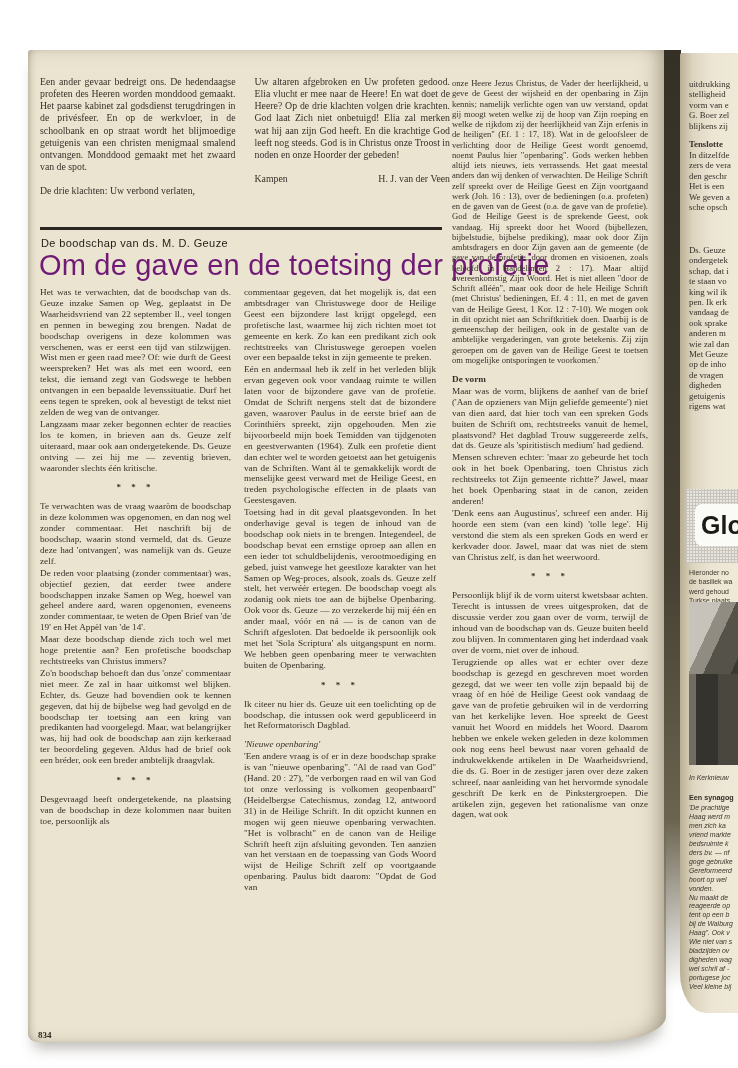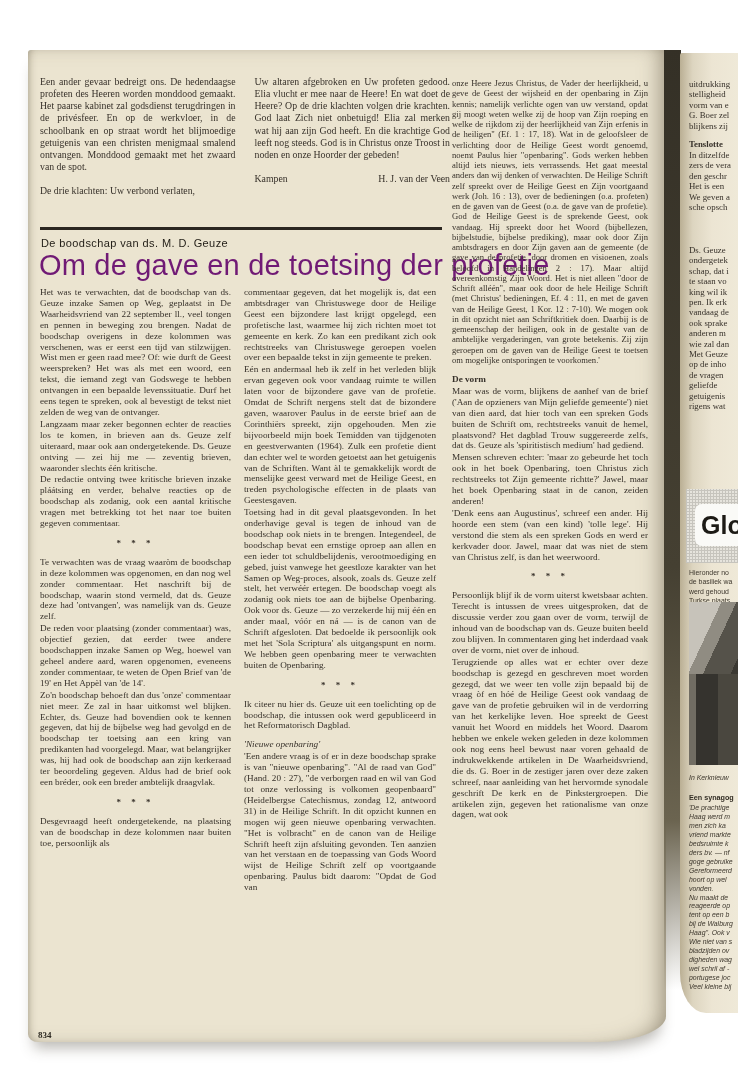--- a/index.html
+++ b/index.html
@@ -124,24 +124,24 @@
     </div>
 
     <div class="rule"></div>
 
     <div class="kicker">De boodschap van ds. M. D. Geuze</div>
     <h1 class="headline">Om de gave en de toetsing der profetie</h1>
 
     <div class="col col1">
       <p>Het was te verwachten, dat de boodschap van ds. Geuze inzake Samen op Weg, geplaatst in De Waarheidsvriend van 22 september ll., veel tongen en pennen in beweging zou brengen. Nadat de boodschap overigens in deze kolommen was verschenen, was er eerst een tijd van stilzwijgen. Wist men er geen raad mee? Of: wie durft de Geest weerspreken? Het was als met een woord, een tekst, die iemand zegt van Godswege te hebben ontvangen in een bepaalde levenssituatie. Durf het eens tegen te spreken, ook al bevestigt de tekst niet zelden de weg van de ontvanger.</p>
       <p>Langzaam maar zeker begonnen echter de reacties los te komen, in brieven aan ds. Geuze zelf uiteraard, maar ook aan ondergetekende. Ds. Geuze ontving — zei hij me — zeventig brieven, waaronder slechts één kritische.</p>
-      <p>De redactie ontving twee kritische brieven inzake pláátsing en verder, behalve reacties op de boodschap als zodanig, ook een aantal kritische vragen met betrekking tot het naar toe buiten gegeven commentaar.</p>
       <div class="stars">* * *</div>
       <p>Te verwachten was de vraag waaròm de boodschap in deze kolommen was opgenomen, en dan nog wel zonder commentaar. Het naschrift bij de boodschap, waarin stond vermeld, dat ds. Geuze deze had 'ontvangen', was namelijk van ds. Geuze zelf.</p>
       <p>De reden voor plaatsing (zonder commentaar) was, objectief gezien, dat eerder twee andere boodschappen inzake Samen op Weg, hoewel van geheel andere aard, waren opgenomen, eveneens zonder commentaar, te weten de Open Brief van 'de 19' en Het Appèl van 'de 14'.</p>
+      <p>Maar deze boodschap diende zich toch wel met hoge pretentie aan? Een profetische boodschap rechtstreeks van Christus immers?</p>
       <p>Zo'n boodschap behoeft dan dus 'onze' commentaar niet meer. Ze zal in haar uitkomst wel blijken. Echter, ds. Geuze had bovendien ook te kennen gegeven, dat hij de bijbelse weg had gevolgd en de boodschap ter toetsing aan een kring van predikanten had voorgelegd. Maar, wat belangrijker was, hij had ook de boodschap aan zijn kerkeraad ter beoordeling gegeven. Aldus had de brief ook een bréder, ook een breder ambtelijk draagvlak.</p>
       <div class="stars">* * *</div>
       <p>Desgevraagd heeft ondergetekende, na plaatsing van de boodschap in deze kolommen naar buiten toe, persoonlijk als</p>
     </div>
 
     <div class="col col2">
       <p>commentaar gegeven, dat het mogelijk is, dat een ambtsdrager van Christuswege door de Heilige Geest een bijzondere last krijgt opgelegd, een profetische last, waarmee hij zich richten moet tot gemeente en kerk. Zo kan een predikant zich ook rechtstreeks van Christuswege geroepen voelen over een bepaalde tekst in zijn gemeente te preken.</p>
       <p>Eén en andermaal heb ik zelf in het verleden blijk ervan gegeven ook voor vandaag ruimte te willen laten voor de bijzondere gave van de profetie. Omdat de Schrift nergens stelt dat de bizondere gaven, waarover Paulus in de eerste brief aan de Corinthiërs spreekt, zijn opgehouden. Men zie bijvoorbeeld mijn boek Temidden van tijdgenoten en geestverwanten (1964). Zulk een profetie dient dan echter wel te worden getoetst aan het getuigenis van de Schriften. Want àl te gemakkelijk wordt de menselijke geest verward met de Heilige Geest, en treden psychologische effecten in de plaats van Geestesgaven.</p>
       <p>Toetsing had in dit geval plaatsgevonden. In het onderhavige geval is tegen de inhoud van de boodschap ook niets in te brengen. Integendeel, de boodschap bevat een ernstige oproep aan allen en een ieder tot schuldbelijdenis, verootmoediging en gebed, juist vanwege het geestloze karakter van het Samen op Weg-proces, alsook, zoals ds. Geuze zelf stelt, het verwéér ertegen. De boodschap voegt als zodanig ook niets toe aan de bijbelse Openbaring. Ook voor ds. Geuze — zo verzekerde hij mij één en ander maal, vóór en ná — is de canon van de Schrift afgesloten. Dat bedoelde ik persoonlijk ook met het 'Sola Scriptura' als uitgangspunt en norm. We hebben geen openbaring meer te verwachten buiten de Openbaring.</p>
       <div class="stars">* * *</div>
@@ -190,21 +190,21 @@
         <div>te staan vo</div>
         <div>king wil ik</div>
         <div>pen. Ik erk</div>
         <div>vandaag de</div>
         <div>ook sprake</div>
         <div>anderen m</div>
         <div>wie zal dan</div>
         <div>Met Geuze</div>
         <div>op de inho</div>
         <div>de vragen</div>
-        <div>geliefde</div>
+        <div>digheden</div>
         <div>getuigenis</div>
         <div>rigens wat</div>
       </div>
     <div class="glob-band">
       <div class="glob-box">Glob</div>
     </div>
     <div class="rp-note">
         <div>Hieronder no</div>
         <div>de basiliek wa</div>
         <div>werd gehoud</div>

